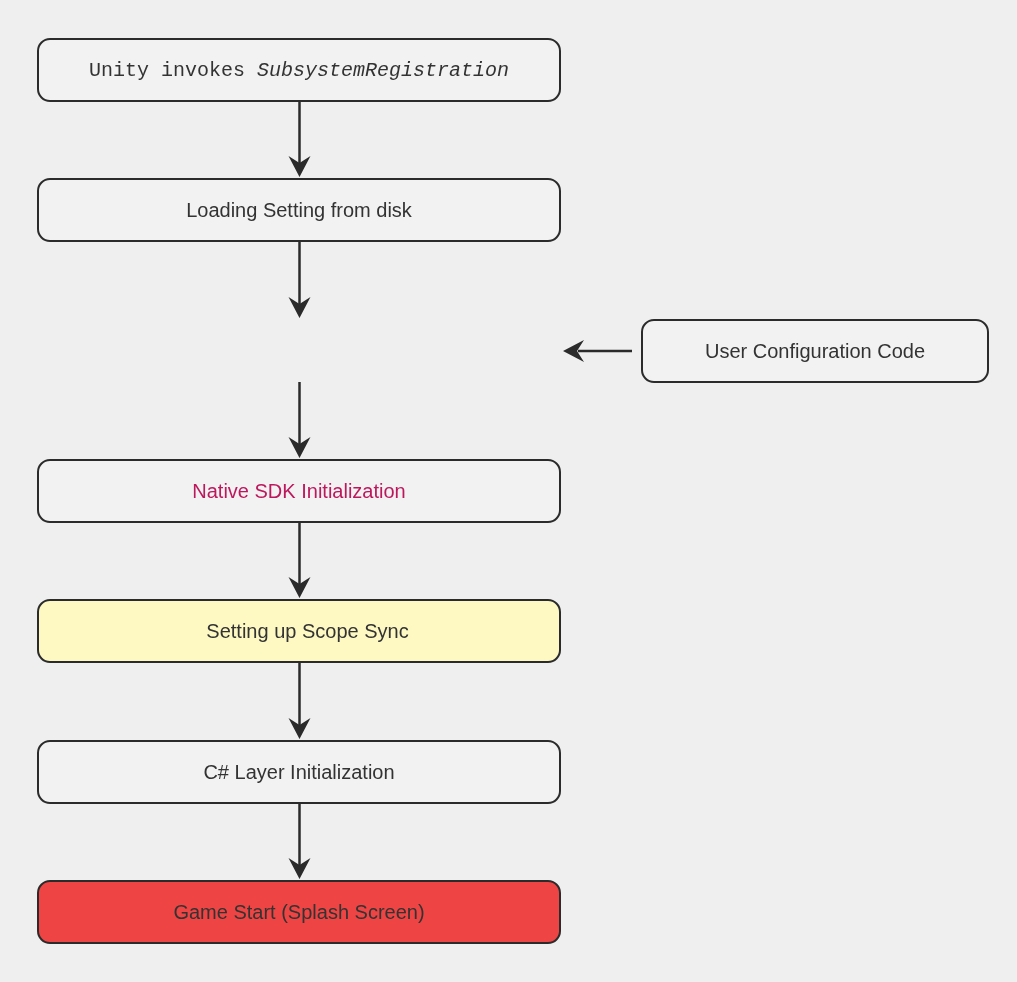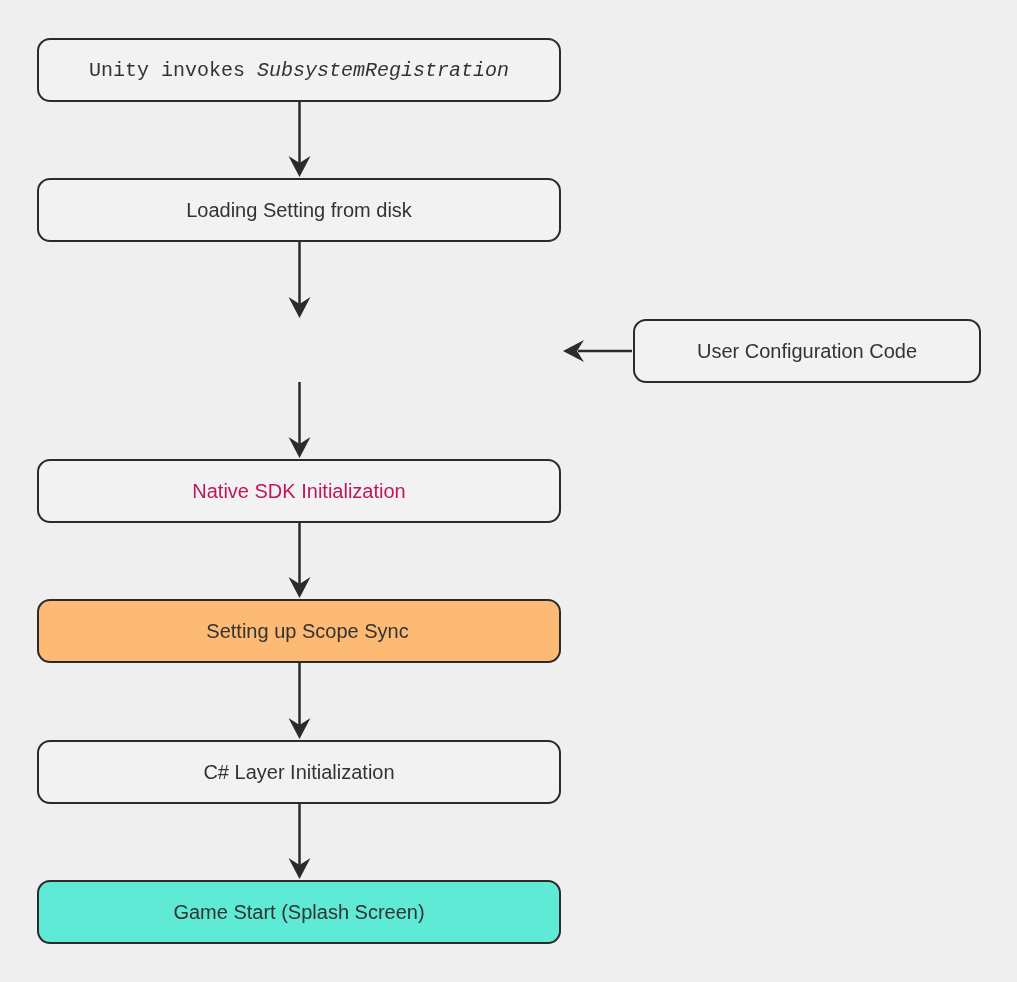--- a/index.html
+++ b/index.html
@@ -96,33 +96,33 @@
 
   <div class="node main-col n-row1" style="background: rgb(242, 242, 242); border-color: rgb(43, 43, 43); color: rgb(51, 51, 51);">
     <span><span>Unity invokes </span><em>SubsystemRegistration</em></span>
   </div>
 
   <div class="node main-col n-row2" style="background: rgb(242, 242, 242); border-color: rgb(43, 43, 43); color: rgb(51, 51, 51);">
     <span>Loading Setting from disk</span>
   </div>
 
 
-  <div class="node side-box" style="background: rgb(242, 242, 242); border-color: rgb(43, 43, 43); color: rgb(51, 51, 51);">
+  <div class="node side-box" style="background: rgb(242, 242, 242); border-color: rgb(43, 43, 43); color: rgb(51, 51, 51); margin-left: 8px;">
     <span>User Configuration Code</span>
   </div>
 
   <div class="node main-col n-row4" style="background: rgb(242, 242, 242); border-color: rgb(43, 43, 43); color: #be185d;">
     <span>Native SDK Initialization</span>
   </div>
 
-  <div class="node main-col n-row5" style="background: #fdba74; border-color: rgb(43, 43, 43); color: rgb(51, 51, 51); padding-left: 17px;">
+  <div class="node main-col n-row5" style="background: #fef9c3; border-color: rgb(43, 43, 43); color: rgb(51, 51, 51); padding-left: 17px;">
     <span>Setting up Scope Sync</span>
   </div>
 
   <div class="node main-col n-row6" style="background: rgb(242, 242, 242); border-color: rgb(43, 43, 43); color: rgb(51, 51, 51);">
     <span>C# Layer Initialization</span>
   </div>
 
-  <div class="node main-col n-row7" style="background: #5eead4; border-color: rgb(43, 43, 43); color: rgb(51, 51, 51);">
+  <div class="node main-col n-row7" style="background: #ef4444; border-color: rgb(43, 43, 43); color: rgb(51, 51, 51);">
     <span>Game Start (Splash Screen)</span>
   </div>
 
 </div>
 
 </body></html>

